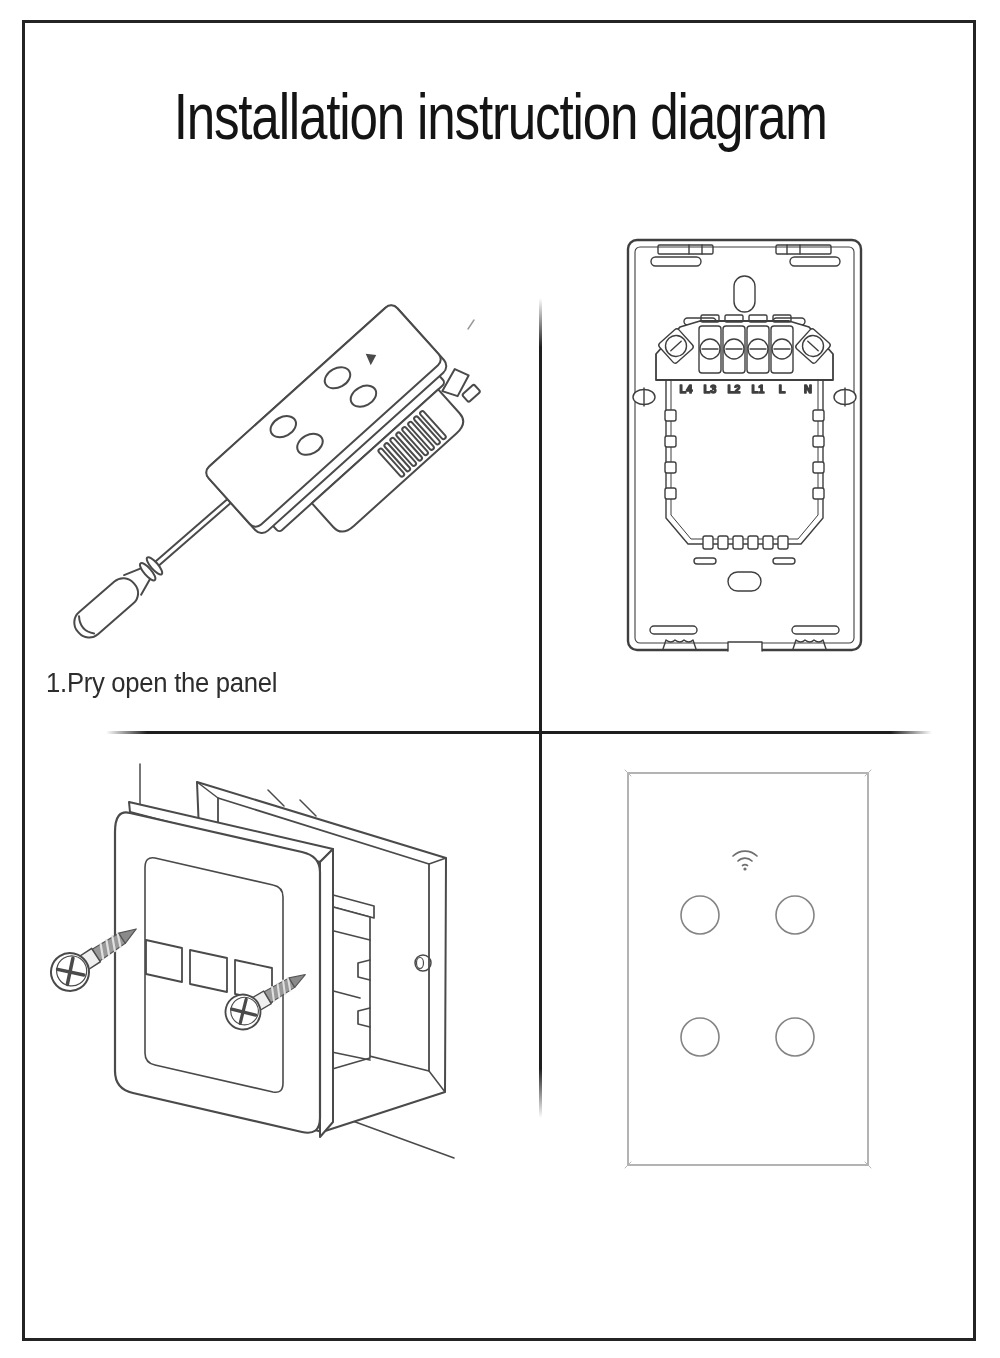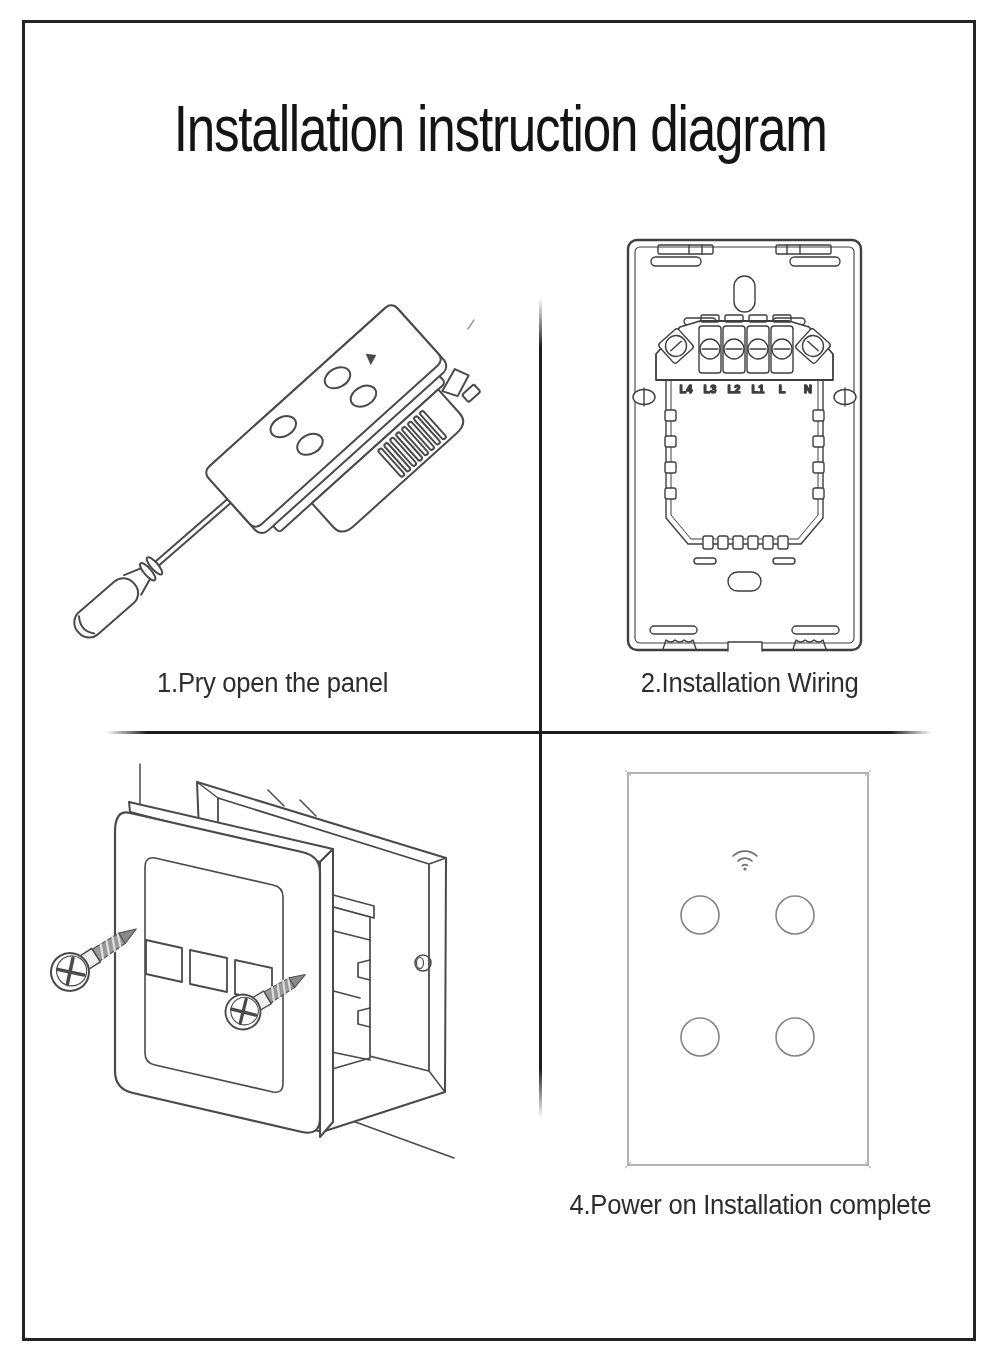--- a/index.html
+++ b/index.html
@@ -1,28 +1,28 @@
 <!DOCTYPE html>
 <html><head>
 <meta charset="utf-8">
 <style>
   html,body{margin:0;padding:0;background:#ffffff;}
   .sheet{position:relative;width:1000px;height:1358px;background:#ffffff;overflow:hidden;
          font-family:"Liberation Sans",sans-serif;}
   .frame{position:absolute;left:22px;top:20px;width:954px;height:1321px;
          border:3px solid #242424;box-sizing:border-box;background:#ffffff;}
-  .title{position:absolute;left:0;top:92px;width:1000px;text-align:center;
+  .title{position:absolute;left:0;top:80px;width:1000px;text-align:center;
          font-size:64px;font-weight:400;color:#141414;white-space:nowrap;}
   .title span{display:inline-block;transform:scaleX(0.80);transform-origin:center;
          letter-spacing:-1.5px;}
   .divider-h{position:absolute;left:106px;top:731px;width:826px;height:3px;
          background:linear-gradient(to right,rgba(30,30,30,0),#1e1e1e 5%,#1e1e1e 95%,rgba(30,30,30,0));}
   .divider-v{position:absolute;left:539px;top:298px;width:3px;height:820px;
          background:linear-gradient(to bottom,rgba(30,30,30,0),#1e1e1e 6%,#1e1e1e 94%,rgba(30,30,30,0));}
-  .caption{position:absolute;font-size:27px;color:#2d2d2d;text-align:center;white-space:nowrap;}
+  .caption{position:absolute;font-size:27px;color:#2d2d2d;white-space:nowrap;}
   .caption span{display:inline-block;transform:scaleX(0.95);transform-origin:center;letter-spacing:-0.3px;}
   .cap1{left:40px;top:668px;width:465px;}
   .cap2{left:540px;top:668px;width:420px;}
   .cap3{left:40px;top:1190px;width:465px;}
   .cap4{left:540px;top:1190px;width:420px;}
   svg.panel{position:absolute;overflow:visible;}
   .p1{left:20px;top:280px;width:480px;height:380px;}
   .p2{left:610px;top:230px;width:270px;height:430px;}
   .p3{left:30px;top:760px;width:470px;height:440px;}
   .p4{left:620px;top:765px;width:260px;height:410px;}
@@ -278,15 +278,13 @@
       <g stroke="#848484" stroke-width="1.6">
         <circle cx="80" cy="150" r="19"></circle>
         <circle cx="175" cy="150" r="19"></circle>
         <circle cx="80" cy="272" r="19"></circle>
         <circle cx="175" cy="272" r="19"></circle>
       </g>
     </g>
   </svg>
 
   <div class="caption cap1"><span>1.Pry open the panel</span></div>
-  <div class="caption cap2"><span>2.Installation Wiring</span></div>
-  <div class="caption cap4"><span>4.Power on Installation complete</span></div>
 </div>
 
 </body></html>

